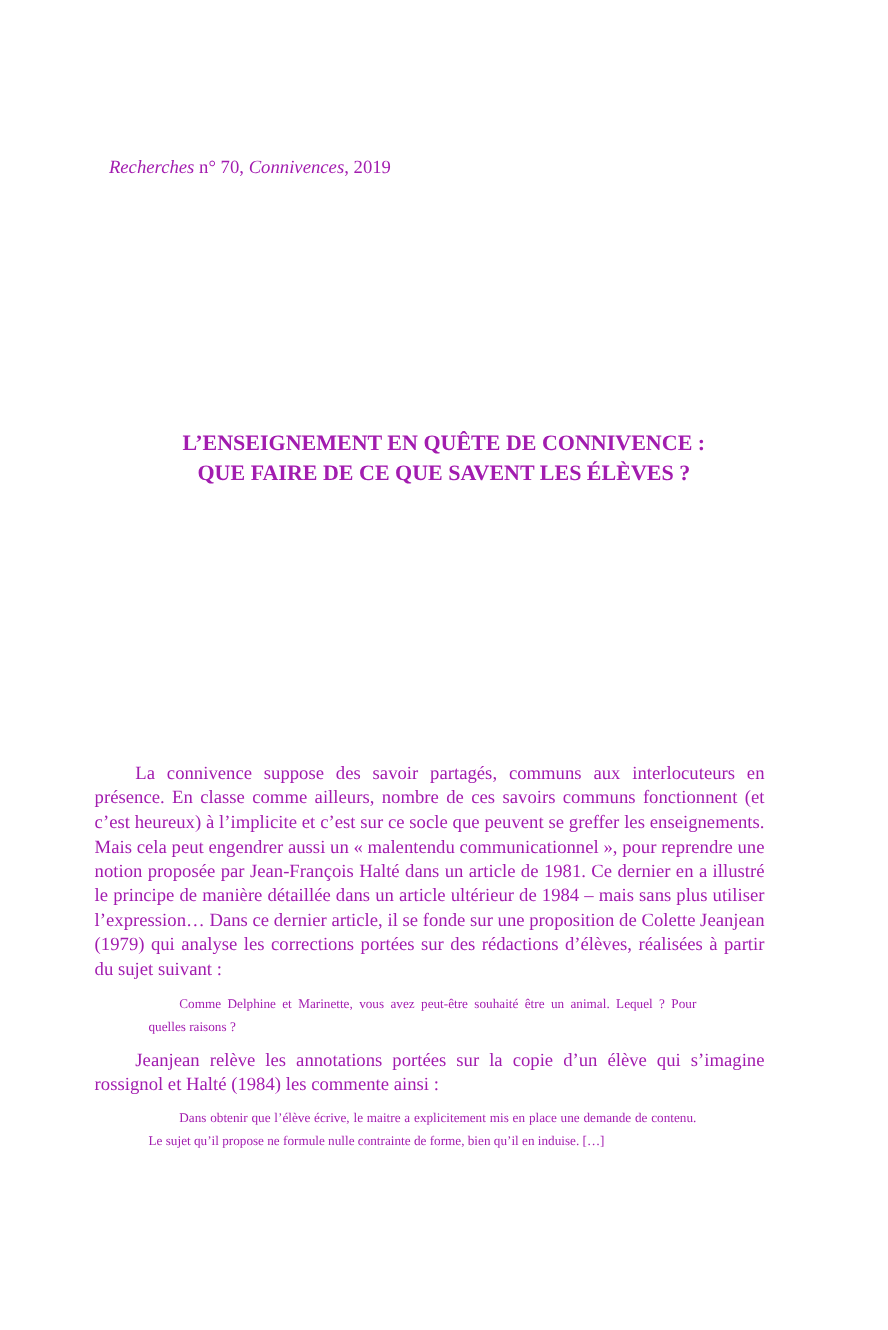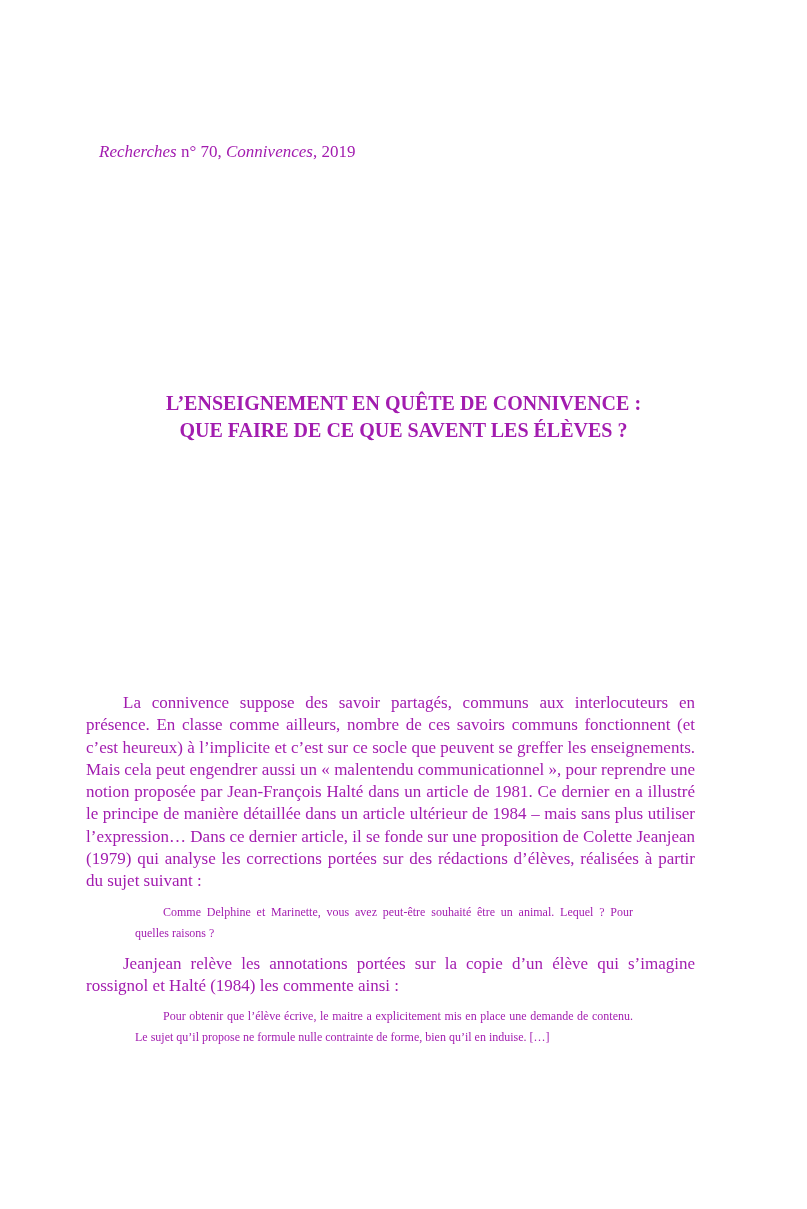--- a/index.html
+++ b/index.html
@@ -89,17 +89,17 @@
     <span>QUE FAIRE DE CE QUE SAVENT LES ÉLÈVES&nbsp;?</span>
   </h1>
 
   <div class="author-block">
   </div>
 
   <div class="body-text">
     <p>La connivence suppose des savoir partagés, communs aux interlocuteurs en présence. En classe comme ailleurs, nombre de ces savoirs communs fonctionnent (et c’est heureux) à l’implicite et c’est sur ce socle que peuvent se greffer les enseignements. Mais cela peut engendrer aussi un «&nbsp;malentendu communicationnel&nbsp;», pour reprendre une notion proposée par Jean-François Halté dans un article de 1981. Ce dernier en a illustré le principe de manière détaillée dans un article ultérieur de 1984 – mais sans plus utiliser l’expression… Dans ce dernier article, il se fonde sur une proposition de Colette Jeanjean (1979) qui analyse les corrections portées sur des rédactions d’élèves, réalisées à partir du sujet suivant&nbsp;:</p>
     <blockquote>Comme Delphine et Marinette, vous avez peut-être souhaité être un animal. Lequel&nbsp;? Pour quelles raisons&nbsp;?</blockquote>
     <p>Jeanjean relève les annotations portées sur la copie d’un élève qui s’imagine rossignol et Halté (1984) les commente ainsi&nbsp;:</p>
-    <blockquote>Pour obtenir que l’élève écrive, le maitre a explicitement mis en place une demande de contenu. Le sujet qu’il propose ne formule nulle contrainte de forme, bien qu’il en induise. […]</blockquote>
+    <blockquote>Dans obtenir que l’élève écrive, le maitre a explicitement mis en place une demande de contenu. Le sujet qu’il propose ne formule nulle contrainte de forme, bien qu’il en induise. […]</blockquote>
   </div>
 
 
 </div>
 
 </body></html>

